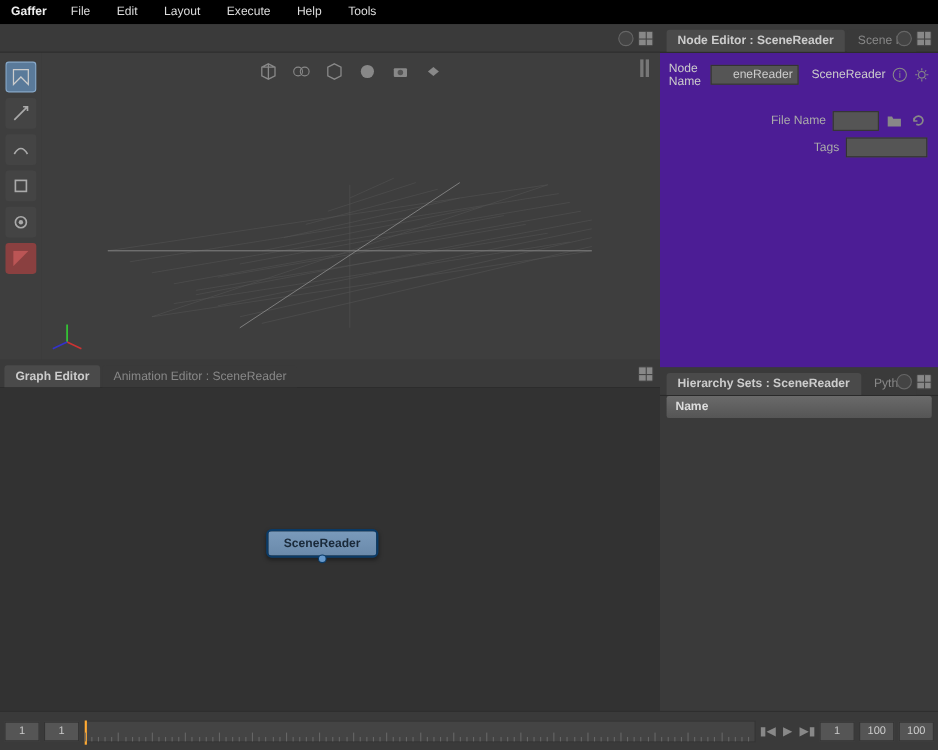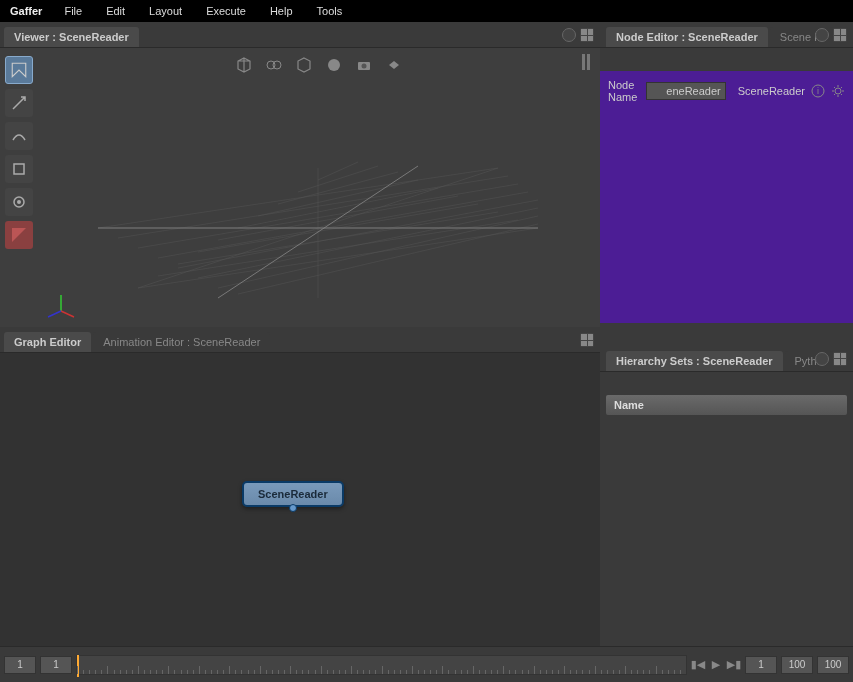--- a/index.html
+++ b/index.html
@@ -4,21 +4,21 @@
 <style>
   * { box-sizing: border-box; margin: 0; padding: 0; font-family: Arial, sans-serif; }
   body { width: 853px; height: 682px; background: #3a3a3a; color: #ccc; font-size: 11px; overflow: hidden; }
   
   .menubar { background: #000; height: 22px; display: flex; align-items: center; padding: 0 4px; }
   .menubar .app { font-weight: bold; color: #eee; padding: 0 10px 0 6px; }
   .menubar .item { color: #ddd; padding: 0 12px; cursor: pointer; }
   
   .main { display: flex; height: 624px; }
   .left { width: 600px; display: flex; flex-direction: column; }
-  .right { width: 253px; display: flex; flex-direction: column; background: #3a3a3a; gap: 23px; }
+  .right { width: 253px; display: flex; flex-direction: column; background: #3a3a3a; }
   
   .tabbar { height: 26px; background: #3a3a3a; display: flex; align-items: flex-end; padding: 0 4px; border-bottom: 1px solid #2a2a2a; position: relative; }
   .tab { background: #4a4a4a; padding: 4px 10px; font-size: 11px; color: #ccc; margin-right: 2px; border-radius: 3px 3px 0 0; cursor: pointer; font-weight: bold; }
   .tab.inactive { background: #3a3a3a; color: #888; font-weight: normal; }
   .tab-icons { position: absolute; right: 6px; top: 6px; display: flex; gap: 4px; }
   .ticon { width: 14px; height: 14px; border: 1px solid #666; border-radius: 50%; background: #444; cursor: pointer; }
   .ticon.grid { border-radius: 2px; display: grid; grid-template-columns: 1fr 1fr; grid-template-rows: 1fr 1fr; gap: 1px; padding: 1px; border: none; }
   .ticon.grid div { background: #888; }
   
   .viewer { flex: 1; background: #3e3e3e; position: relative; display: flex; }
@@ -75,21 +75,20 @@
   <span class="item">Layout</span>
   <span class="item">Execute</span>
   <span class="item">Help</span>
   <span class="item">Tools</span>
 </div>
 
 <div class="main">
   <div class="left">
 
     <div class="tabbar">
-      <div class="tab">Viewer : SceneReader</div>
       <div class="tab-icons">
         <div class="ticon"></div>
         <div class="ticon grid">
             <div></div>
             <div></div>
             <div></div>
             <div></div>
           </div>
       </div>
     </div>
@@ -235,20 +234,41 @@
               <circle cx="7" cy="7" r="6" fill="none" stroke="#888"></circle>
               <text x="7" y="10" text-anchor="middle" font-size="9" fill="#888">i</text>
             </svg>
           </span>
         <span class="ne-icon">
             <svg width="14" height="14" viewBox="0 0 14 14">
               <circle cx="7" cy="7" r="3" fill="none" stroke="#888"></circle>
               <path d="M7 1 L7 3 M7 11 L7 13 M1 7 L3 7 M11 7 L13 7 M3 3 L4 4 M10 10 L11 11 M3 11 L4 10 M10 4 L11 3" stroke="#888"></path>
             </svg>
           </span>
+      </div>
+      <div class="ne-body">
+        <div class="row">
+          <label>File Name</label>
+          <input value="" style="">
+          <span class="icon">
+              <svg width="14" height="12" viewBox="0 0 14 12">
+                <path d="M1 2 L5 2 L6 4 L13 4 L13 11 L1 11 Z" fill="#888"></path>
+              </svg>
+            </span>
+          <span class="icon">
+              <svg width="14" height="14" viewBox="0 0 14 14">
+                <path d="M3 7 A4 4 0 1 1 5 10" fill="none" stroke="#888" stroke-width="1.5"></path>
+                <path d="M3 4 L3 7 L6 7" fill="none" stroke="#888" stroke-width="1.5"></path>
+              </svg>
+            </span>
+        </div>
+        <div class="row">
+          <label>Tags</label>
+          <input style="width: 74px;" value="">
+        </div>
       </div>
     </div>
 
     <div class="tabbar" style="padding-left:6px;">
       <div class="tab">Hierarchy Sets : SceneReader</div>
       <div class="tab inactive">Pytho</div>
       <div class="tab-icons">
         <div class="ticon"></div>
         <div class="ticon grid">
             <div></div>

